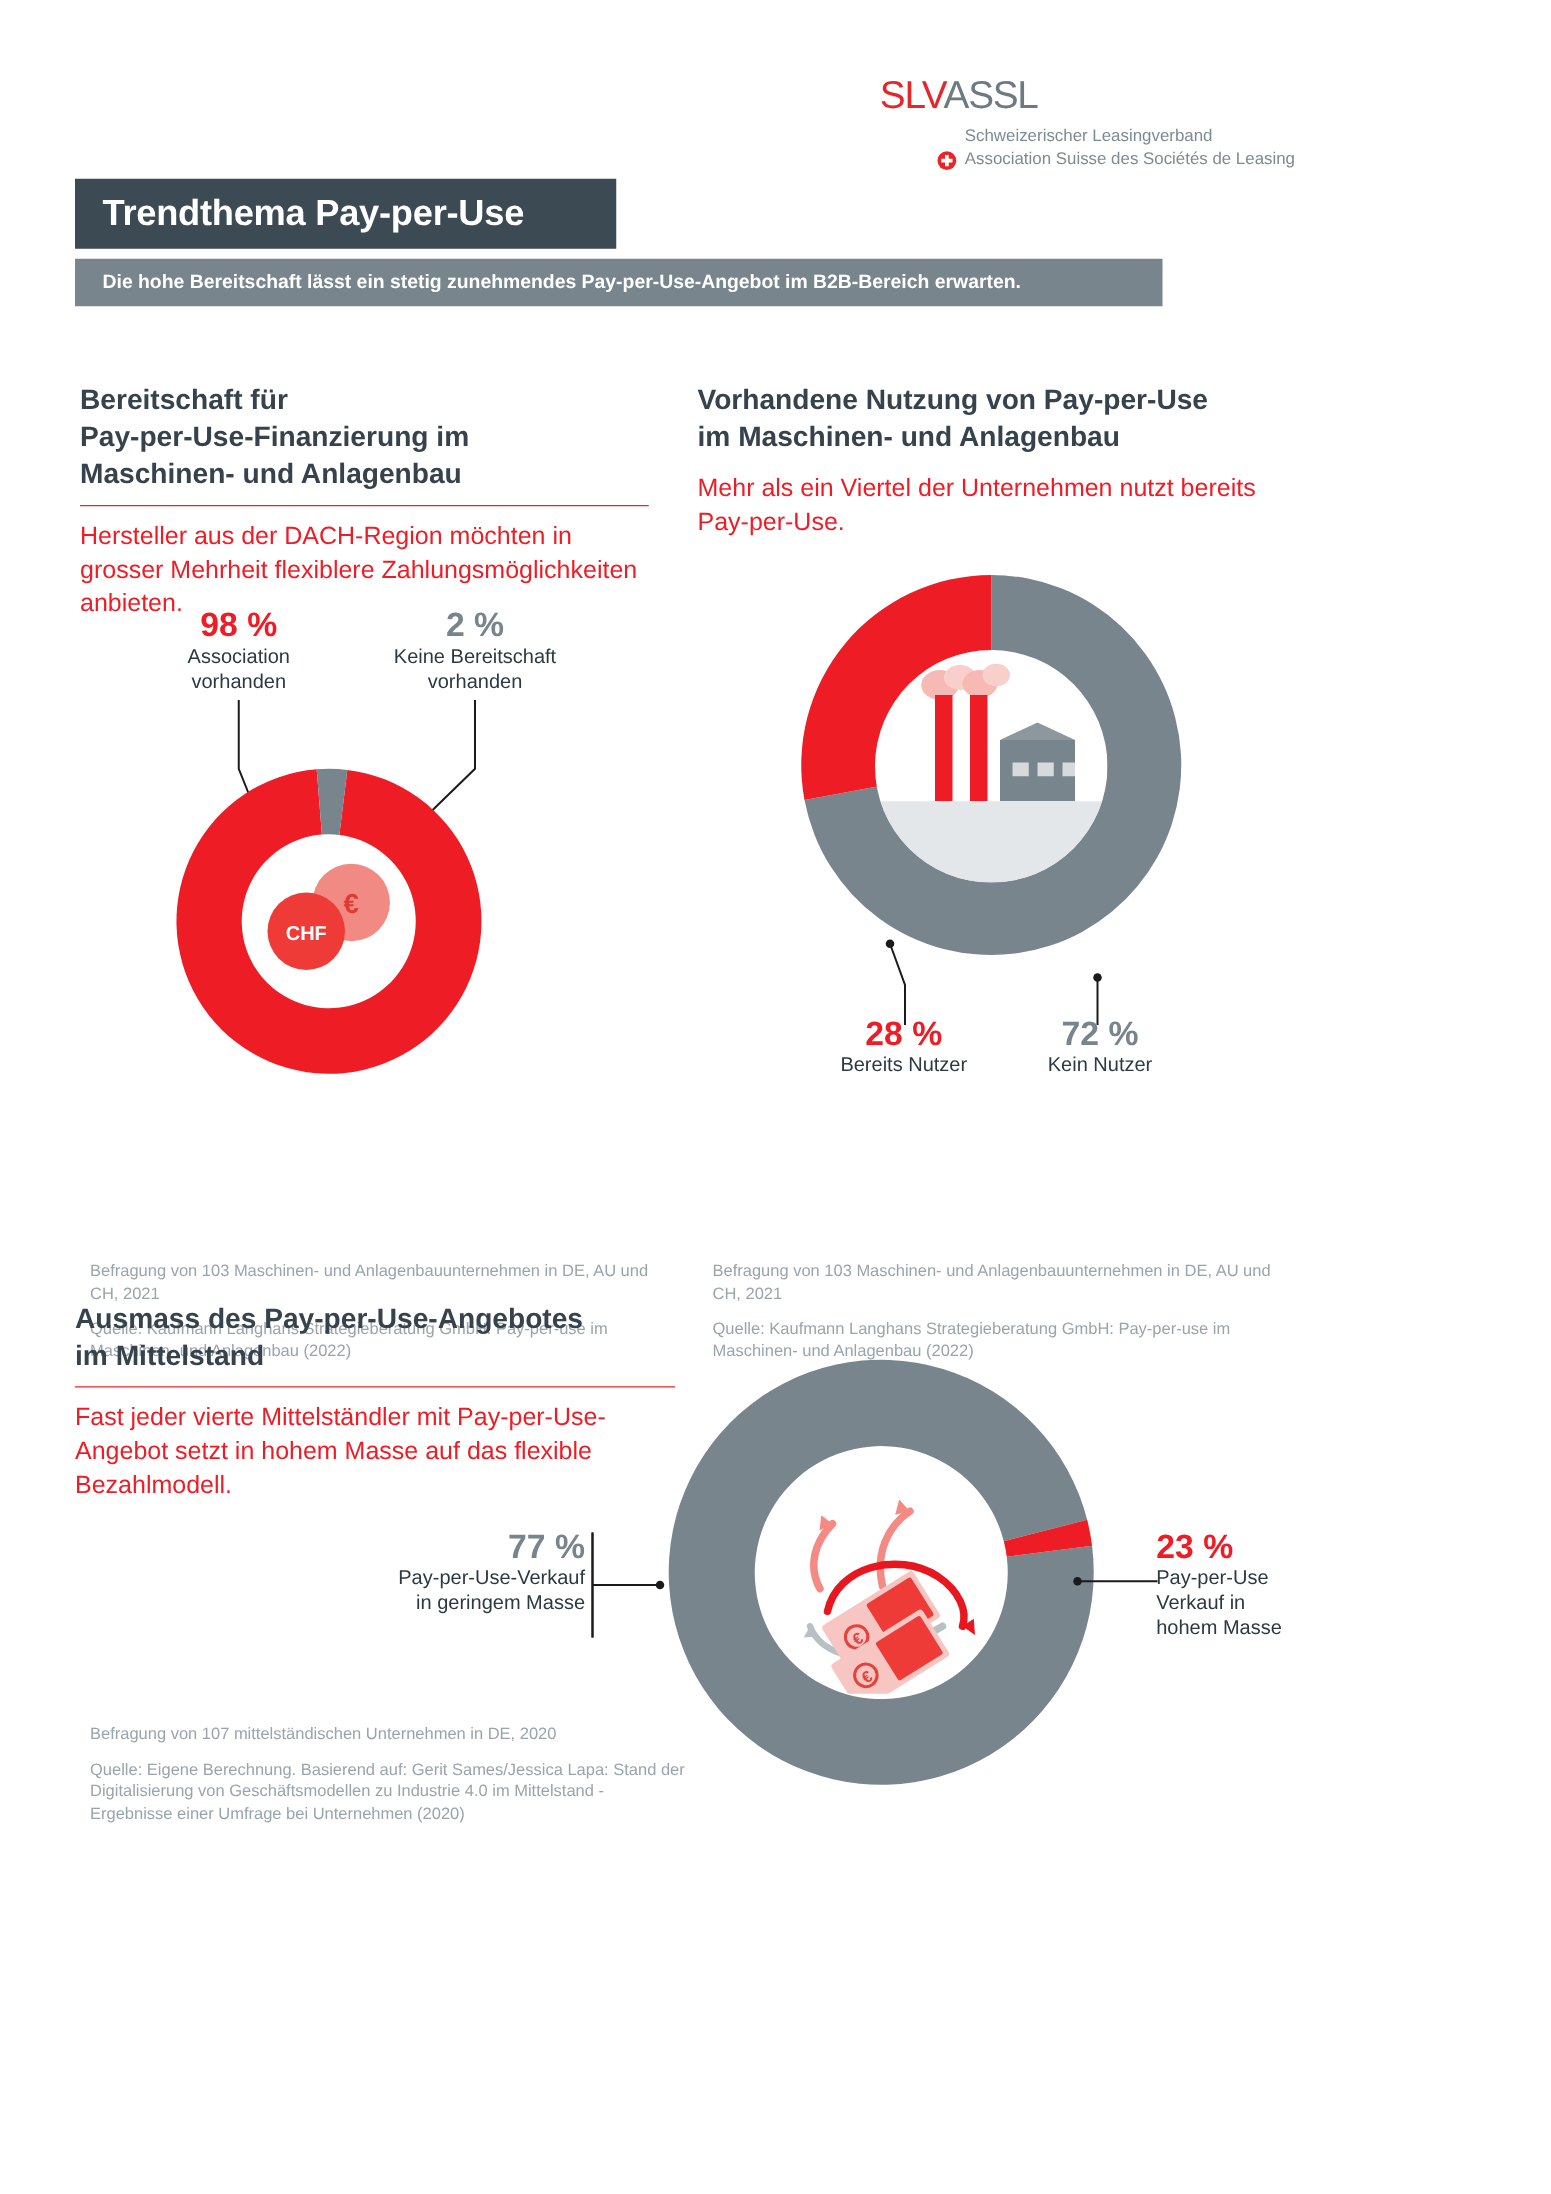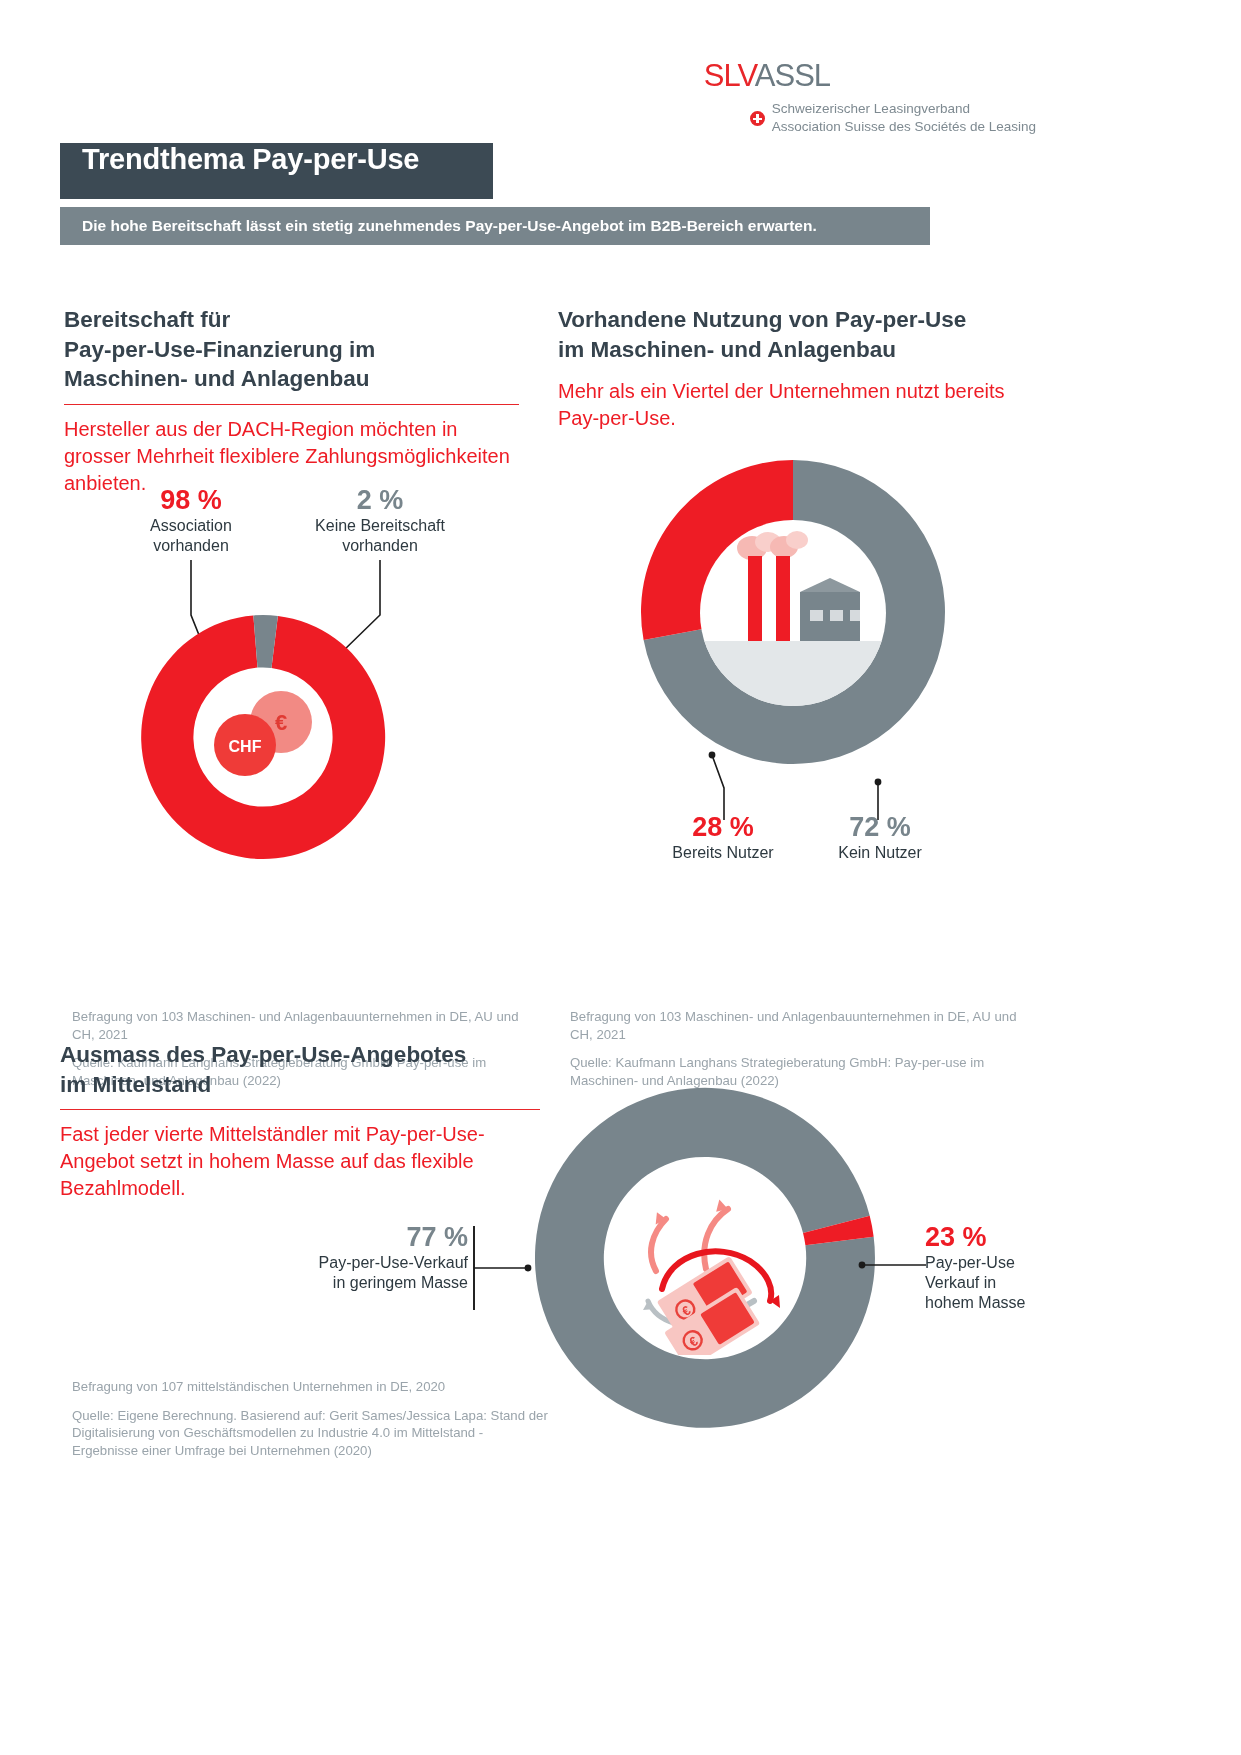--- a/index.html
+++ b/index.html
@@ -27,21 +27,21 @@
     letter-spacing: -1px;
     line-height: 1;
     white-space: nowrap;
   }
   .logo-slv { color: #e8262a; }
   .logo-assl { color: #6c7a82; }
   .logo-tagline {
     margin-top: 9px;
     margin-left: 46px;
     display: flex;
-    align-items: center;
+    align-items: flex-end;
     gap: 7px;
   }
   .swiss-cross {
     position: relative;
     width: 15px; height: 15px;
     background: #e8262a;
     border-radius: 50%;
     flex: 0 0 auto;
     margin-top: 2px;
   }
@@ -58,21 +58,21 @@
     color: #7e8a91;
     white-space: nowrap;
   }
 
   
   .title-bar {
     position: absolute;
     left: 60px; top: 143px;
     width: 433px; height: 56px;
     background: #3c4a54;
-    display: flex; 
+    display: flex; align-items: center;
   }
   .title-bar .txt {
     color: #ffffff;
     font-size: 29px;
     font-weight: bold;
     padding-left: 22px;
     letter-spacing: -0.2px;
   }
   .subtitle-bar {
     position: absolute;

